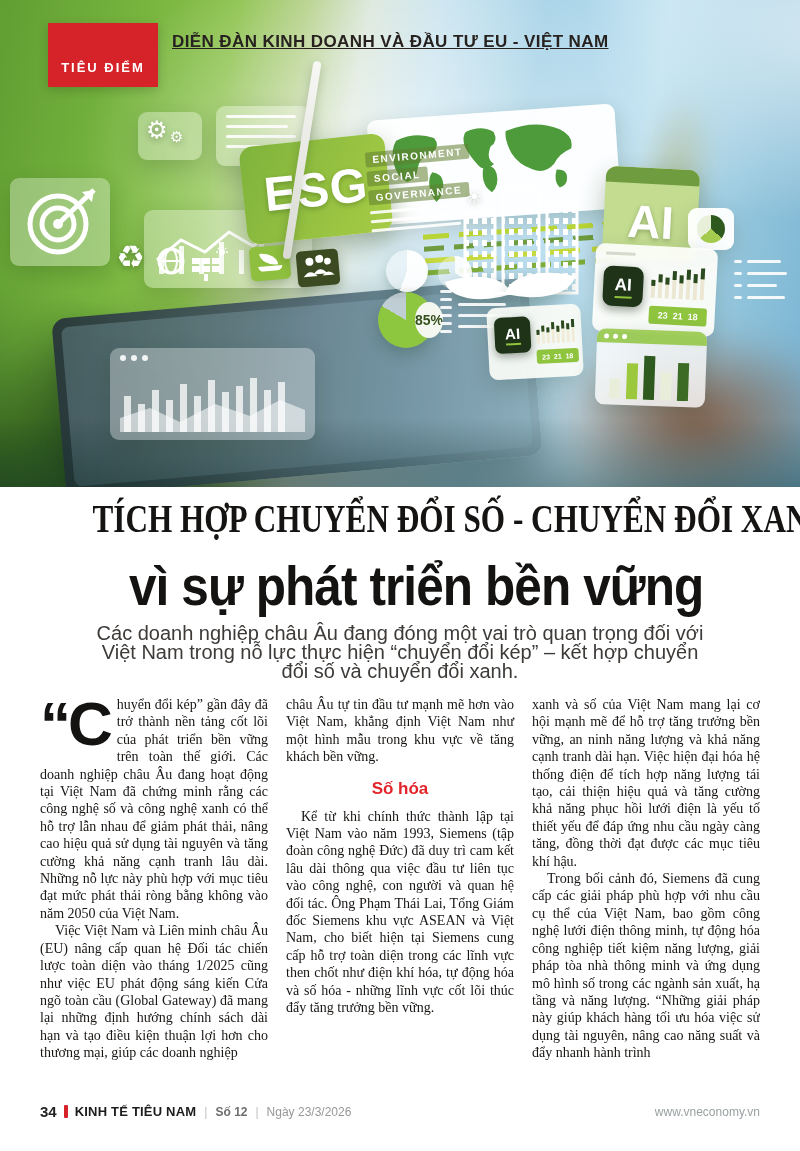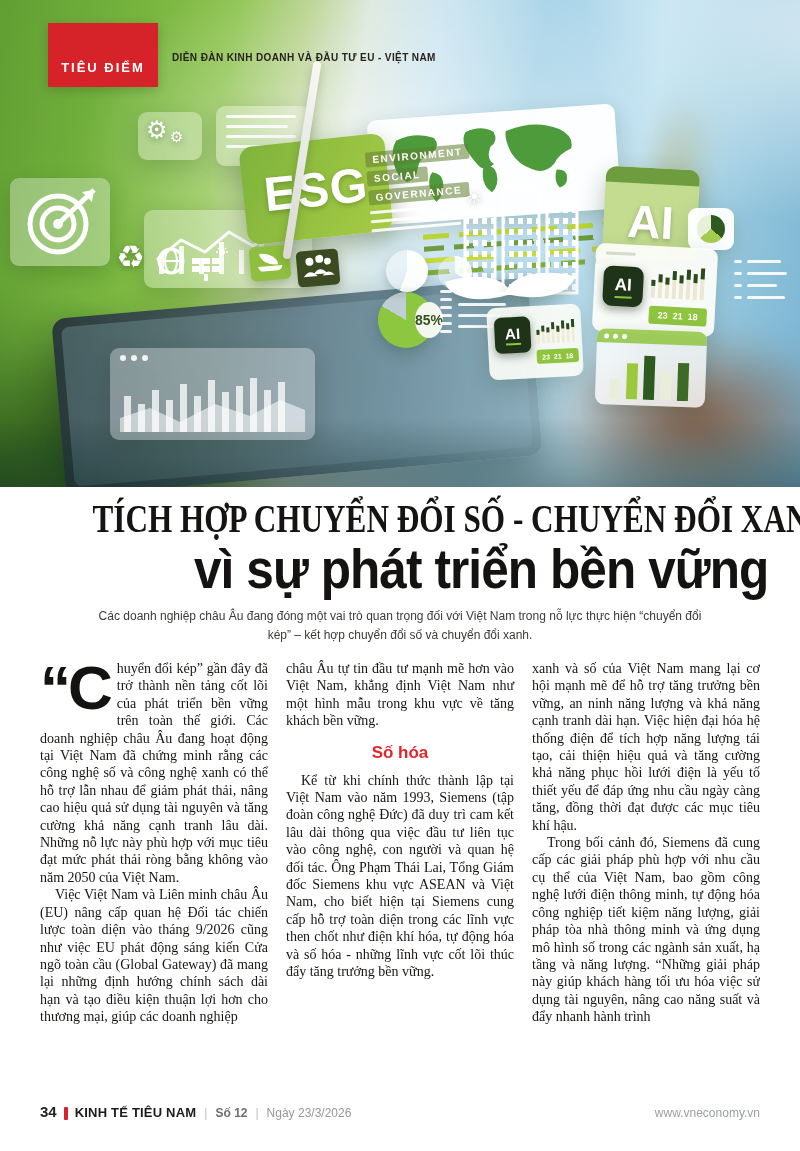--- a/index.html
+++ b/index.html
@@ -28,41 +28,41 @@
   .icon-white { color:#fff; font-family:"DejaVu Sans",sans-serif; text-shadow:0 2px 6px rgba(20,40,10,.35); }
 
   
   .kicker {
     position:absolute; left:48px; top:15px; width:110px; height:64px;
     display:flex; align-items:flex-end; justify-content:center; padding-bottom:12px;
     color:#fff; font-weight:bold; font-size:13px; letter-spacing:2px; z-index:40;
     box-shadow:0 3px 10px rgba(0,0,0,.18);
   }
   .strap {
-    position:absolute; left:172px; top:52px; z-index:40;
-    font-weight:bold; font-size:10px; letter-spacing:.4px; color:#27221f;
+    position:absolute; left:172px; top:32px; z-index:40;
+    font-weight:bold; font-size:17px; letter-spacing:.4px; color:#27221f;text-decoration:underline;
   }
 
   
   .headline-wrap { margin-top:499px; text-align:center; }
   .headline-1 {
     display:inline-block; font-family:"Liberation Serif","DejaVu Serif",serif;
     font-weight:bold; font-size:39px; line-height:40px; color:#161412;
     transform:scaleX(.8); transform-origin:center; white-space:nowrap; letter-spacing:0;
   }
   .headline-2 {
-    display:block; text-align:right; margin-top:1px;padding-left:33px;
+    display:block; text-align:center; margin-top:18px;padding-left:33px;
   }
   .headline-2 span {
     display:inline-block; font-weight:bold; font-size:55px; line-height:58px; color:#141312;
     transform:scaleX(.9); transform-origin:center; white-space:nowrap; letter-spacing:-1px;
   }
   .standfirst {
     margin:9px auto 0; width:620px; text-align:center;
-    font-size:12px; line-height:19px; color:#3d3a38;
+    font-size:20px; line-height:19px; color:#3d3a38;
   }
   .byline { margin-top:10px; text-align:center; font-weight:bold; font-size:13px; color:#1b1917; }
   .byline .flag {
     display:inline-block; width:15px; height:13px; background:#d6232a; border-radius:2px;
     vertical-align:-2px; margin-right:6px; position:relative;
   }
   .byline .flag::after {
     content:""; position:absolute; left:6px; top:2px; width:3px; height:9px; background:#fff; border-radius:1px;
   }
 
@@ -78,21 +78,21 @@
   .dropcap {
     float:left; font-family:"Liberation Sans","DejaVu Sans",sans-serif; font-weight:bold;
     font-size:62px; line-height:50px; padding:3px 7px 0 0; letter-spacing:-3px; color:#141312;
   }
   .subhead { text-align:center; margin:13px 0 10px; font-family:"Liberation Sans","DejaVu Sans",sans-serif; }
   .subhead .l1 { display:block; color:#e3242b; font-weight:bold; font-size:17px; line-height:19px; }
   .subhead .l2 { display:block; color:#141312; font-weight:bold; font-size:16px; line-height:19px; }
 
   
   .footer {
-    position:absolute; left:40px; right:40px; top:1103px; display:flex; align-items:flex-end;
+    position:absolute; left:40px; right:40px; top:1103px; display:flex; align-items:center;
     font-size:12px; color:#8e8e8e;
   }
   .footer .pg { font-weight:bold; font-size:15px; color:#232323; }
   .footer .redbar { width:4px; height:13px; background:#d6232a; margin:0 7px; border-radius:1px; }
   .footer .mag { font-weight:bold; font-size:13px; color:#1d1c1b; letter-spacing:.2px; }
   .footer .sep { margin:0 8px; color:#c2c2c2; }
   .footer .issue { font-weight:bold; color:#6e6e6e; }
   .footer .date { color:#979797; }
   .footer .site { margin-left:auto; color:#9aa0a2; }
 
@@ -399,21 +399,21 @@
       <span>vì sự phát triển bền vững</span>
     </span>
   </div>
 
   <p class="standfirst">Các doanh nghiệp châu Âu đang đóng một vai trò quan trọng đối với Việt Nam trong nỗ lực thực hiện “chuyển đổi kép” – kết hợp chuyển đổi số và chuyển đổi xanh.</p>
 
 
   <div class="article">
     <div class="col">
       <p><span class="dropcap">“C</span><span>huyển đổi kép” gần đây đã trở thành nền tảng cốt lõi của phát triển bền vững trên toàn thế giới. Các doanh nghiệp châu Âu đang hoạt động tại Việt Nam đã chứng minh rằng các công nghệ số và công nghệ xanh có thể hỗ trợ lẫn nhau để giảm phát thải, nâng cao hiệu quả sử dụng tài nguyên và tăng cường khả năng cạnh tranh lâu dài. Những nỗ lực này phù hợp với mục tiêu đạt mức phát thải ròng bằng không vào năm 2050 của Việt Nam.</span></p>
-      <p class="indent">Việc Việt Nam và Liên minh châu Âu (EU) nâng cấp quan hệ Đối tác chiến lược toàn diện vào tháng 9/2026 cũng như việc EU phát động sáng kiến Cửa ngõ toàn cầu (Global Gateway) đã mang lại những định hướng chính sách dài hạn và tạo điều kiện thuận lợi hơn cho thương mại, giúp các doanh nghiệp</p>
+      <p class="indent">Việc Việt Nam và Liên minh châu Âu (EU) nâng cấp quan hệ Đối tác chiến lược toàn diện vào tháng 1/2025 cũng như việc EU phát động sáng kiến Cửa ngõ toàn cầu (Global Gateway) đã mang lại những định hướng chính sách dài hạn và tạo điều kiện thuận lợi hơn cho thương mại, giúp các doanh nghiệp</p>
     </div>
     <div class="col">
       <p>châu Âu tự tin đầu tư mạnh mẽ hơn vào Việt Nam, khẳng định Việt Nam như một hình mẫu trong khu vực về tăng khách bền vững.</p>
       <div class="subhead">
         <span class="l1">Số hóa</span>
       </div>
       <p class="indent">Kể từ khi chính thức thành lập tại Việt Nam vào năm 1993, Siemens (tập đoàn công nghệ Đức) đã duy trì cam kết lâu dài thông qua việc đầu tư liên tục vào công nghệ, con người và quan hệ đối tác. Ông Phạm Thái Lai, Tổng Giám đốc Siemens khu vực ASEAN và Việt Nam, cho biết hiện tại Siemens cung cấp hỗ trợ toàn diện trong các lĩnh vực then chốt như điện khí hóa, tự động hóa và số hóa - những lĩnh vực cốt lõi thúc đẩy tăng trưởng bền vững.</p>
     </div>
     <div class="col">
       <p>xanh và số của Việt Nam mang lại cơ hội mạnh mẽ để hỗ trợ tăng trưởng bền vững, an ninh năng lượng và khả năng cạnh tranh dài hạn. Việc hiện đại hóa hệ thống điện để tích hợp năng lượng tái tạo, cải thiện hiệu quả và tăng cường khả năng phục hồi lưới điện là yếu tố thiết yếu để đáp ứng nhu cầu ngày càng tăng, đồng thời đạt được các mục tiêu khí hậu.</p>

